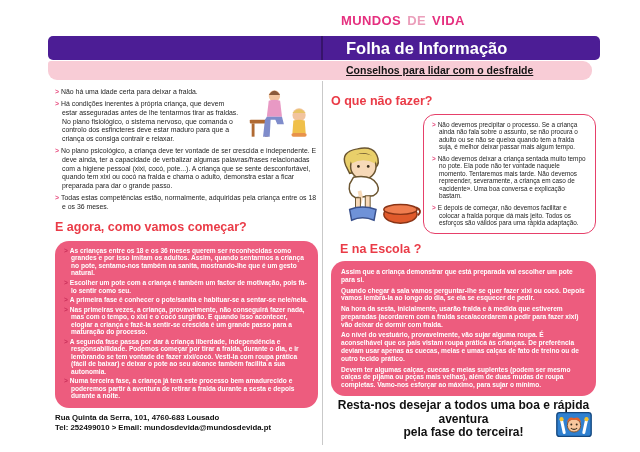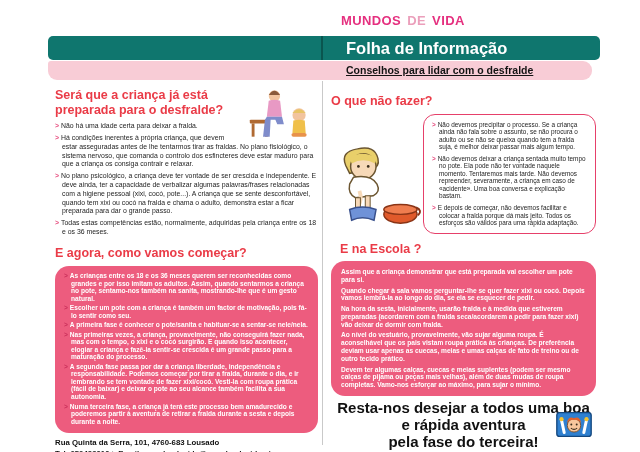--- a/index.html
+++ b/index.html
@@ -4,21 +4,21 @@
 <style>
   html,body{margin:0;padding:0;background:#fff;}
   .page{position:relative;width:640px;height:452px;background:#ffffff;overflow:hidden;
         font-family:"Liberation Sans",sans-serif;color:#1d1d1d;}
 
   
   .brand{position:absolute;top:13px;left:341px;font-size:13px;font-weight:bold;letter-spacing:.4px;}
   .brand .w1,.brand .w3{color:#e5307f;}
   .brand .w2{color:#eb9fbb;margin:0 2px;}
 
-  .greenbar{position:absolute;top:36px;left:48px;width:552px;height:24px;background:#0f766e;border-radius:5px;}
+  .greenbar{position:absolute;top:36px;left:48px;width:552px;height:24px;background:#4c1d95;border-radius:5px;}
   .greenbar .seam{position:absolute;left:273px;top:0;width:2px;height:24px;background:rgba(0,0,0,.28);}
   .greenbar .title{position:absolute;left:298px;top:0;height:24px;line-height:24px;color:#fff;
                    font-size:16.5px;font-weight:bold;}
 
   .pinkbar{position:absolute;top:61px;left:48px;width:544px;height:19px;background:#f8ccd6;
            border-radius:3px 9px 9px 9px;}
   .pinkbar .subtitle{position:absolute;left:298px;top:0;height:19px;line-height:19px;
                      font-size:10.5px;font-weight:bold;color:#141414;text-decoration:underline;}
 
   .divider{position:absolute;left:322px;top:81px;width:1px;height:364px;background:#c9c9c9;}
@@ -47,21 +47,21 @@
   .dont-row{display:flex;margin-top:3px;}
   .illo-potty{flex:0 0 92px;width:92px;margin-top:30px;}
   .whitebox{flex:1;border:1.5px solid #e6406a;border-radius:12px;padding:6px 8px;background:#fff;}
   .whitebox .b{font-size:6.4px;line-height:1.18;margin:0 0 4px 0;}
   .whitebox .b:last-child{margin-bottom:0;}
 
   .schoolbox{background:#ed5c7e;border-radius:14px;padding:7px 10px;color:#fff;}
   .schoolbox .p{font-size:6.6px;line-height:1.18;margin:0 0 3px 0;font-weight:bold;}
   .schoolbox .p:last-child{margin-bottom:0;}
 
-  .closing{position:relative;margin-top:3px;text-align:center;font-size:15px;font-weight:bold;
+  .closing{position:relative;margin-top:3px;text-align:center;font-size:12px;font-weight:bold;
            color:#111;line-height:1.15;}
   .closing .badge{position:absolute;right:4px;top:13px;}
 </style>
 </head>
 <body>
 
 <div class="page">
 
   <div class="brand">
     <span class="w1">MUNDOS</span>
@@ -89,21 +89,20 @@
       <circle cx="30" cy="8" r="6" fill="#f2c49e"></circle>
       <path d="M24 7 Q30 -2 36 7 Z" fill="#8a5a3a"></path>
       <path d="M24 13 Q30 11 36 13 L38 30 L22 30 Z" fill="#e899c4"></path>
       <path d="M22 30 L38 30 L40 38 L33 38 L31 33 L26 33 L25 51 L18 51 L20 33 Z" fill="#7f8ccb"></path>
       <circle cx="56" cy="28" r="7" fill="#f2c49e"></circle>
       <path d="M49 26 Q56 18 63 26 Z" fill="#e8c465"></path>
       <path d="M50 34 Q56 32 62 34 L63 47 L49 47 Z" fill="#f0c04a"></path>
       <rect x="48" y="47" width="16" height="4" rx="2" fill="#e8924a"></rect>
     </svg>
 
-    <div class="h2 ready-title">Será que a criança já está preparada para o desfralde?</div>
 
     <p class="b"><span class="mk">&gt;</span><span>Não há uma idade certa para deixar a fralda.</span></p>
     <p class="b"><span class="mk">&gt;</span><span>Há condições inerentes à própria criança, que devem estar asseguradas antes de lhe tentarmos tirar as fraldas. No plano fisiológico, o sistema nervoso, que comanda o controlo dos esfincteres deve estar maduro para que a criança os consiga contrair e relaxar.</span></p>
     <p class="b"><span class="mk">&gt;</span><span>No plano psicológico, a criança deve ter vontade de ser crescida e independente. E deve ainda, ter a capacidade de verbalizar algumas palavras/frases relacionadas com a higiene pessoal (xixi, cocó, pote...). A criança que se sente desconfortável, quando tem xixi ou cocó na fralda e chama o adulto, demonstra estar a ficar preparada para dar o grande passo.</span></p>
     <p class="b"><span class="mk">&gt;</span><span>Todas estas competências estão, normalmente, adquiridas pela criança entre os 18 e os 36 meses.</span></p>
 
     <div class="h2" style="margin-top:9px;">E agora, como vamos começar?</div>
 
     <div class="pinkbox">
       <p class="b"><span class="mk">&gt;</span><span>As crianças entre os 18 e os 36 meses querem ser reconhecidas como grandes e por isso imitam os adultos. Assim, quando sentarmos a criança no pote, sentamo-nos também na sanita, mostrando-lhe que é um gesto natural.</span></p>

